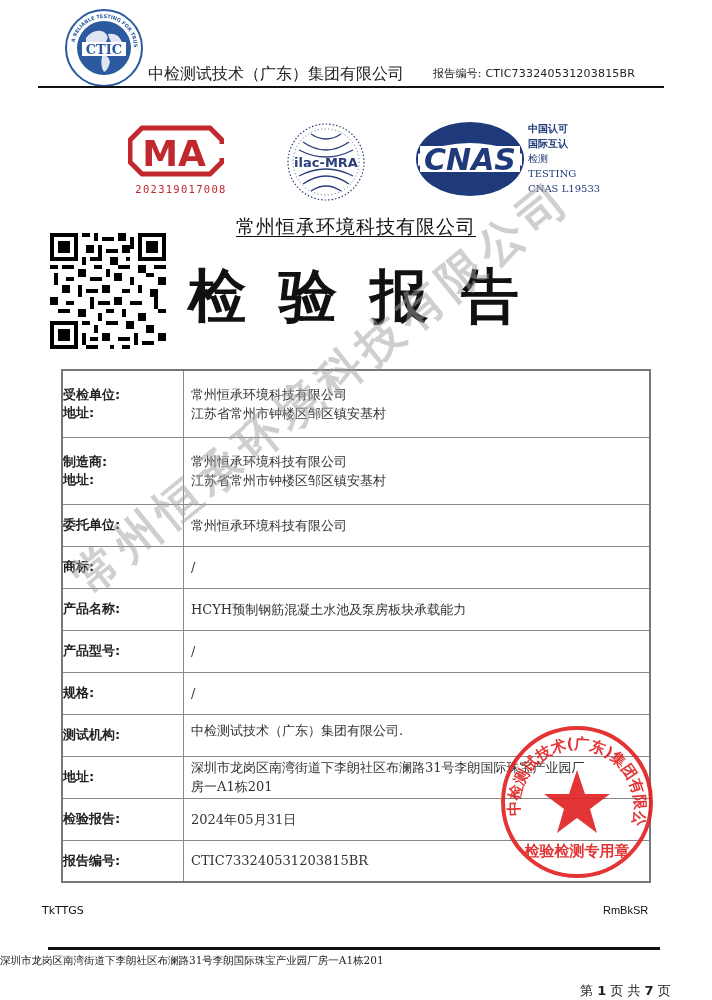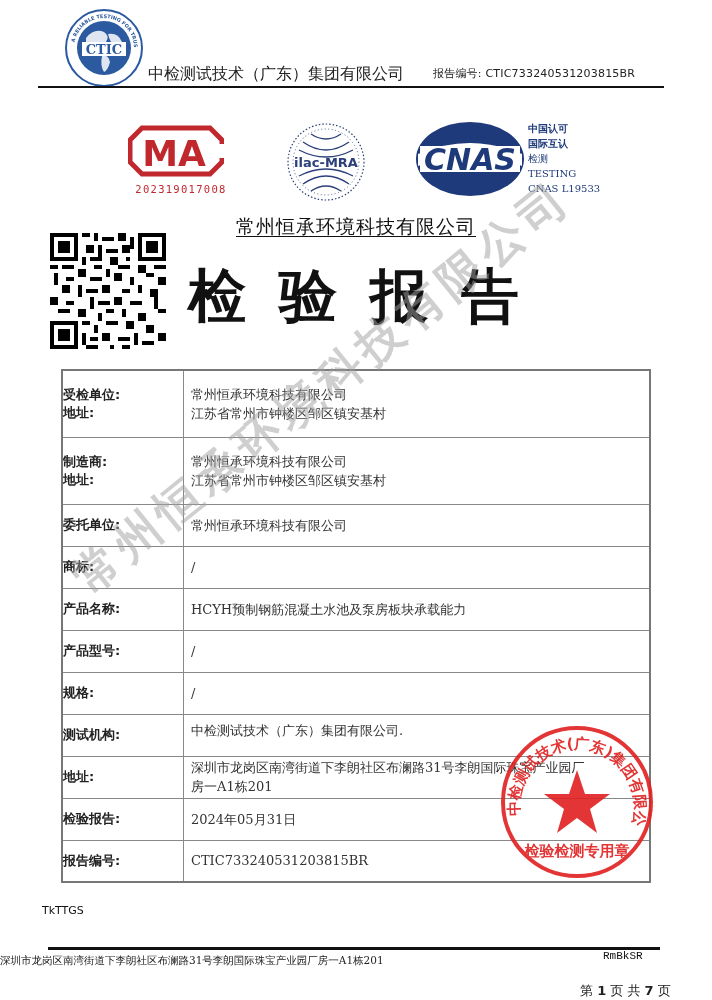--- a/index.html
+++ b/index.html
@@ -37,21 +37,21 @@
   .tbl td.v { padding-left:7px; font-family:"DejaVu Serif","Liberation Serif",serif; color:#333; font-size:13px; line-height:19px; }
   .tbl td.top { vertical-align:top; padding-top:6px;margin-top:20px; }
 
   
   .wm { left:60px; top:560px; transform-origin:0 0; transform:rotate(-39deg); font-size:46px; font-weight:bold; color:rgba(160,160,160,0.5); letter-spacing:6px; white-space:nowrap; font-family:"DejaVu Sans","Liberation Sans",sans-serif; pointer-events:none; }
 
   
   .seal { left:497px; top:722px; width:160px; height:160px; opacity:0.9; }
 
   .code-l { left:42px; top:904px; font-size:11px; font-family:"DejaVu Sans","Liberation Sans",sans-serif; }
-  .code-r { left:603px; top:904px; font-size:11px; font-family:Liberation Mono, monospace;margin-top:46px; }
+  .code-r { left:603px; top:904px; font-size:11px; font-family:Liberation Sans, sans-serif; }
   .ftr-line { left:48px; top:947px; width:612px; height:3px; background:#111; }
   .ftr-addr { left:0; width:712px; top:954px; text-align:left; font-size:10.5px; color:#222; }
   .ftr-page { left:580px; top:982px; font-size:13px; color:#222; white-space:nowrap; }
   .ftr-page b { font-weight:bold; font-family:"DejaVu Sans","Liberation Sans",sans-serif; }
 </style>
 </head>
 <body>
 
 <svg class="abs ctic" viewBox="0 0 80 80">
   <circle cx="40" cy="40" r="38" fill="#ffffff" stroke="#2b5aa0" stroke-width="2"></circle>

